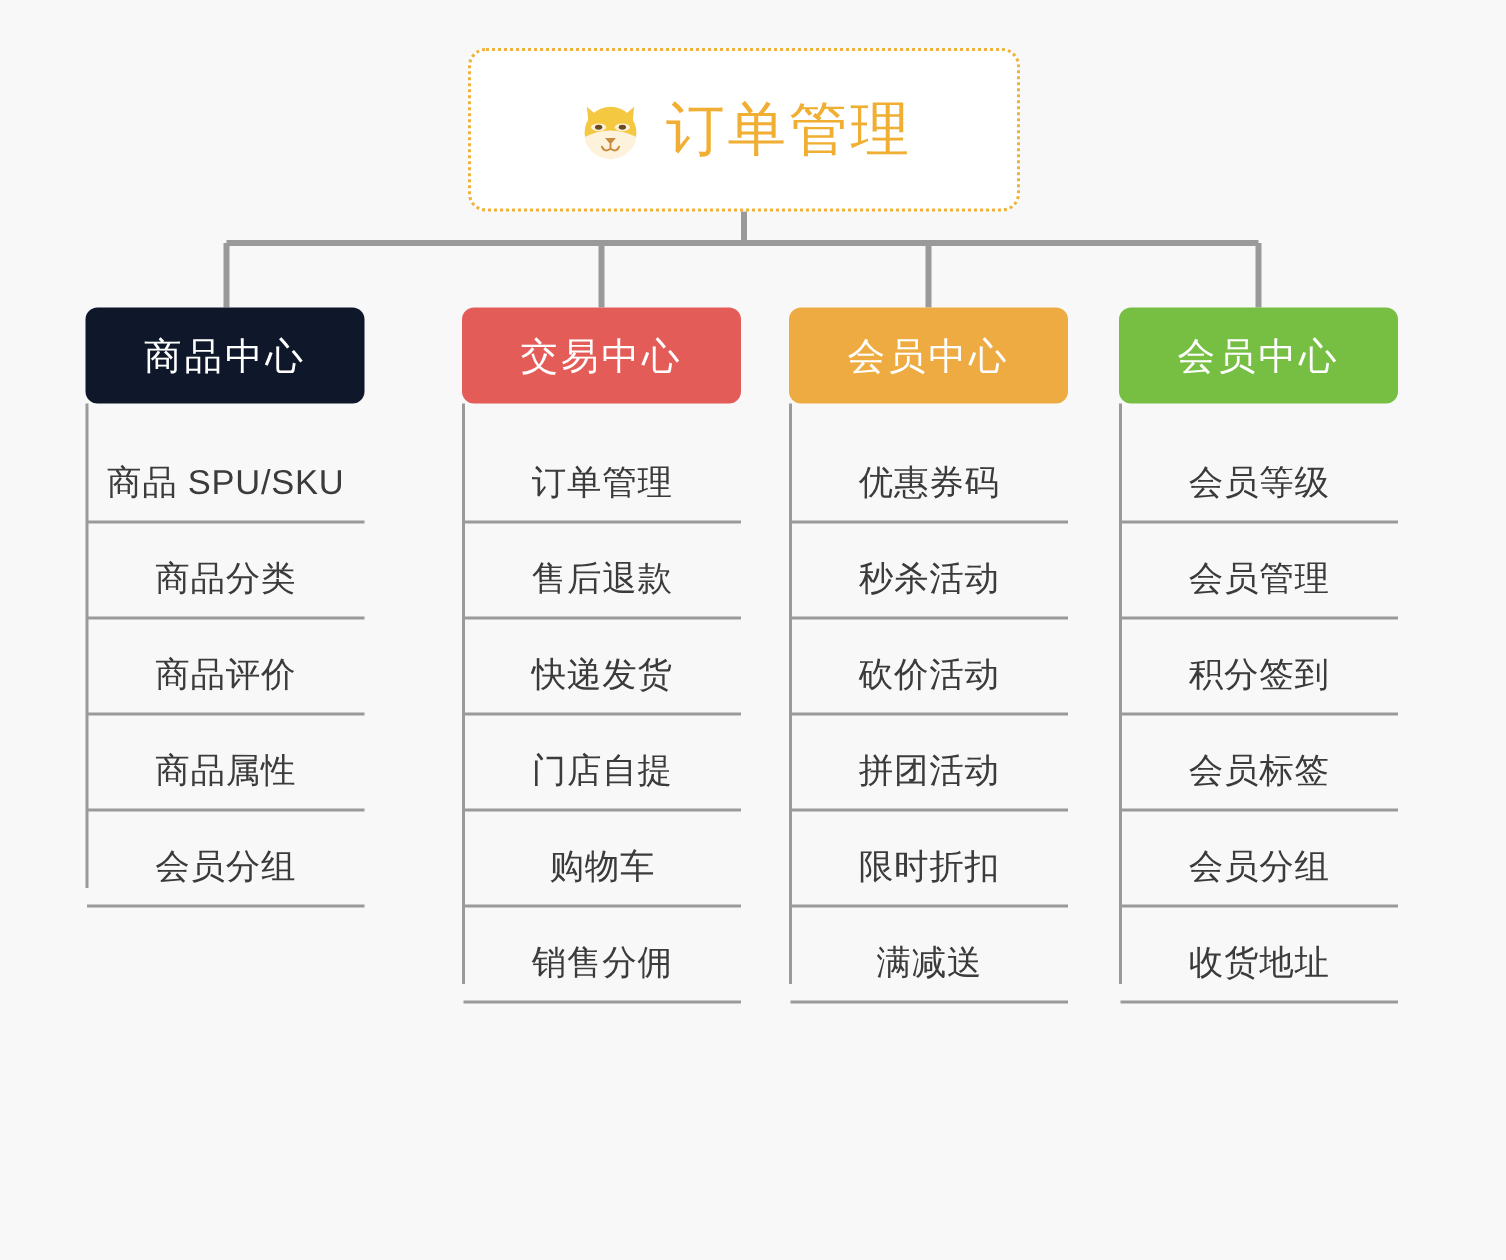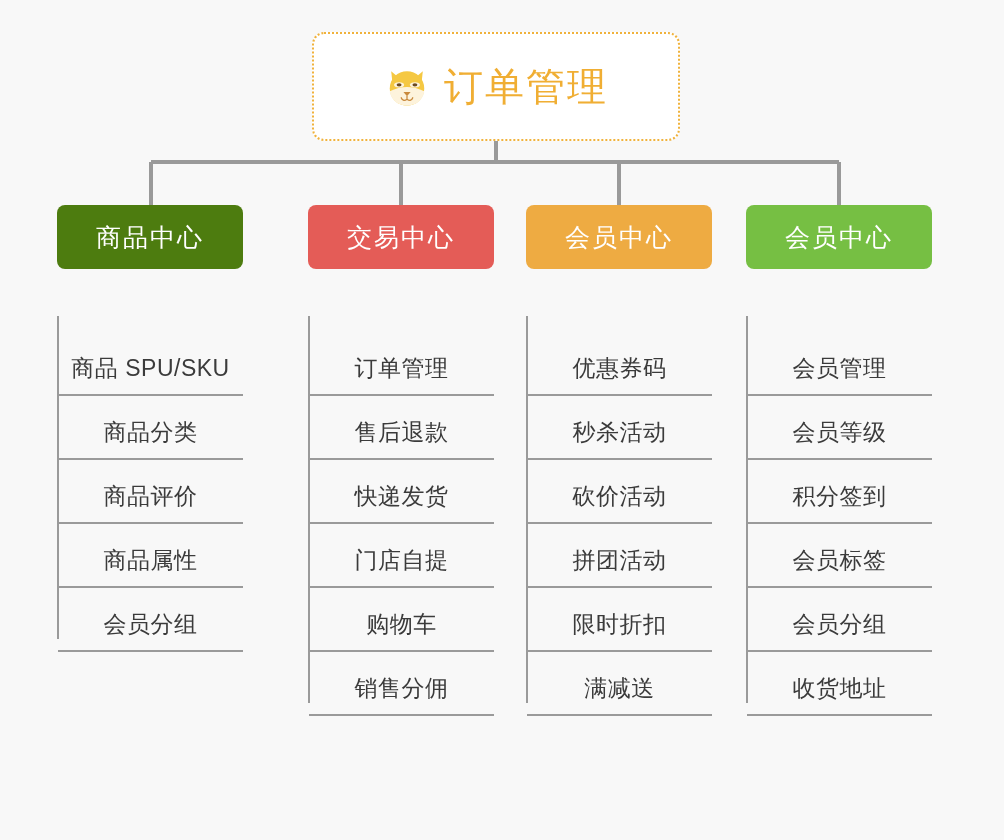--- a/index.html
+++ b/index.html
@@ -109,21 +109,20 @@
     justify-content: center;
     padding: 0 14px 10px 14px;
     border-bottom: 2px solid #9a9a9a;
     font-size: 23px;
     color: #3b3b3b;
     white-space: nowrap;
     letter-spacing: 0.5px;
   }
   .leaf-item:first-child {
     height: 80px;
-    margin-top: 47px;
   }
   .leaf-label {
     display: inline-block;
   }
 </style>
 </head>
 <body>
 
 <div id="canvas">
 
@@ -149,21 +148,21 @@
       <ellipse cx="43" cy="29" rx="7" ry="3.6" fill="#fdf3dc"></ellipse>
       <ellipse cx="21" cy="29" rx="3.4" ry="2.3" fill="#6b4a22"></ellipse>
       <ellipse cx="43" cy="29" rx="3.4" ry="2.3" fill="#6b4a22"></ellipse>
       <path d="M27 39 L37 39 L32 45 Z" fill="#c98a3e"></path>
       <path d="M32 45 L32 49 M32 49 C28 52 25 50 24 47 M32 49 C36 52 39 50 40 47" stroke="#c98a3e" stroke-width="1.8" fill="none" stroke-linecap="round"></path>
     </svg>
     <span class="root-title">订单管理</span>
   </div>
 
   <div class="column col-0">
-    <div class="cat-box" style="background:#4d7c0f;">
+    <div class="cat-box" style="background:#0f172a;">
       <span>商品中心</span>
     </div>
     <div class="leaf-list">
       <div class="leaf-item">
           <span class="leaf-label">商品 SPU/SKU</span>
         </div>
       <div class="leaf-item">
           <span class="leaf-label">商品分类</span>
         </div>
       <div class="leaf-item">
@@ -229,26 +228,26 @@
         </div>
     </div>
   </div>
 
   <div class="column col-3">
     <div class="cat-box" style="background:#76bf43;">
       <span>会员中心</span>
     </div>
     <div class="leaf-list">
       <div class="leaf-item">
+          <span class="leaf-label">会员等级</span>
+        </div>
+      <div class="leaf-item">
           <span class="leaf-label">会员管理</span>
         </div>
       <div class="leaf-item">
-          <span class="leaf-label">会员等级</span>
-        </div>
-      <div class="leaf-item">
           <span class="leaf-label">积分签到</span>
         </div>
       <div class="leaf-item">
           <span class="leaf-label">会员标签</span>
         </div>
       <div class="leaf-item">
           <span class="leaf-label">会员分组</span>
         </div>
       <div class="leaf-item">
           <span class="leaf-label">收货地址</span>

